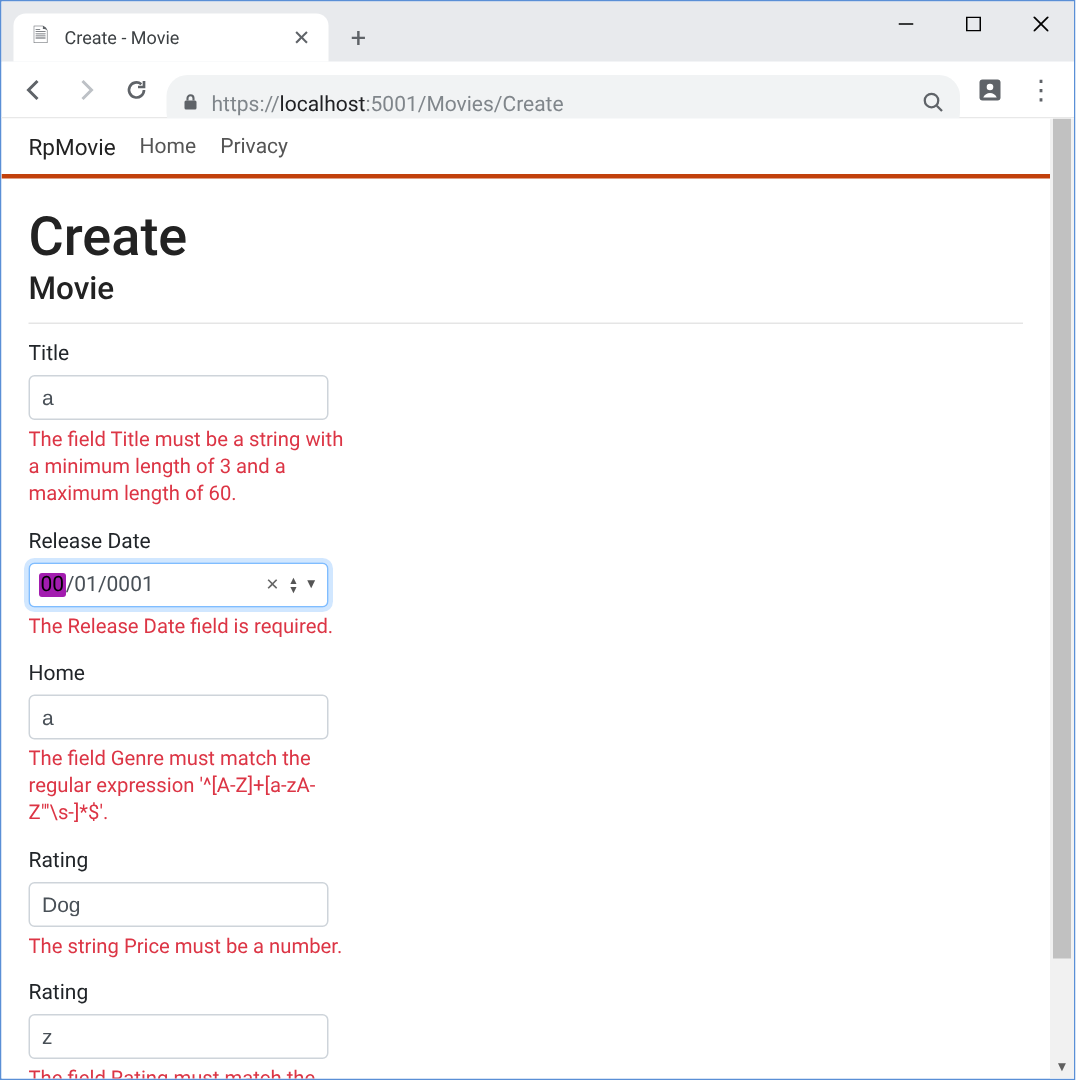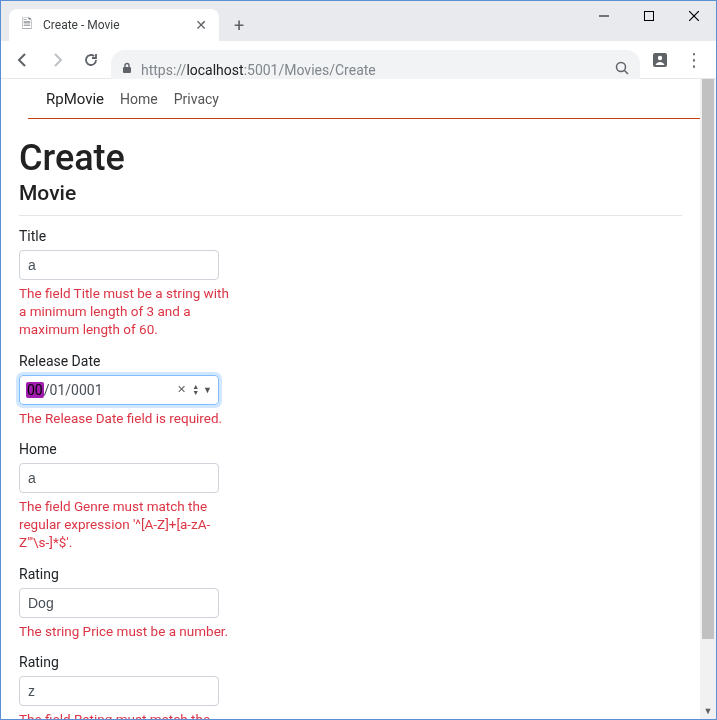--- a/index.html
+++ b/index.html
@@ -139,27 +139,26 @@
   .scroll-arrow.up { top:0; }
   .scroll-arrow.down { bottom:0; }
   .page {
     position:absolute;
     left:0; right:16px; top:0; bottom:0;
     overflow:hidden;
   }
   
   .app-nav {
     height: 40px;
-    border-bottom: 1px solid #c2410c;
+    border-bottom: 3px solid #c2410c;
     display:flex;
     align-items:center;
     padding: 0 18px;
     gap: 16px;
     font-size:15px;
-    margin-left:27px;
   }
   .brand { color:#222; }
   .nav-link { color:#555; font-size:14px; }
   
   .container { padding: 4px 18px 18px; color:#212529; }
   h1.page-title {
     font-size: 36px;
     font-weight: 500;
     margin: 14px 0 2px;
     color:#222;

